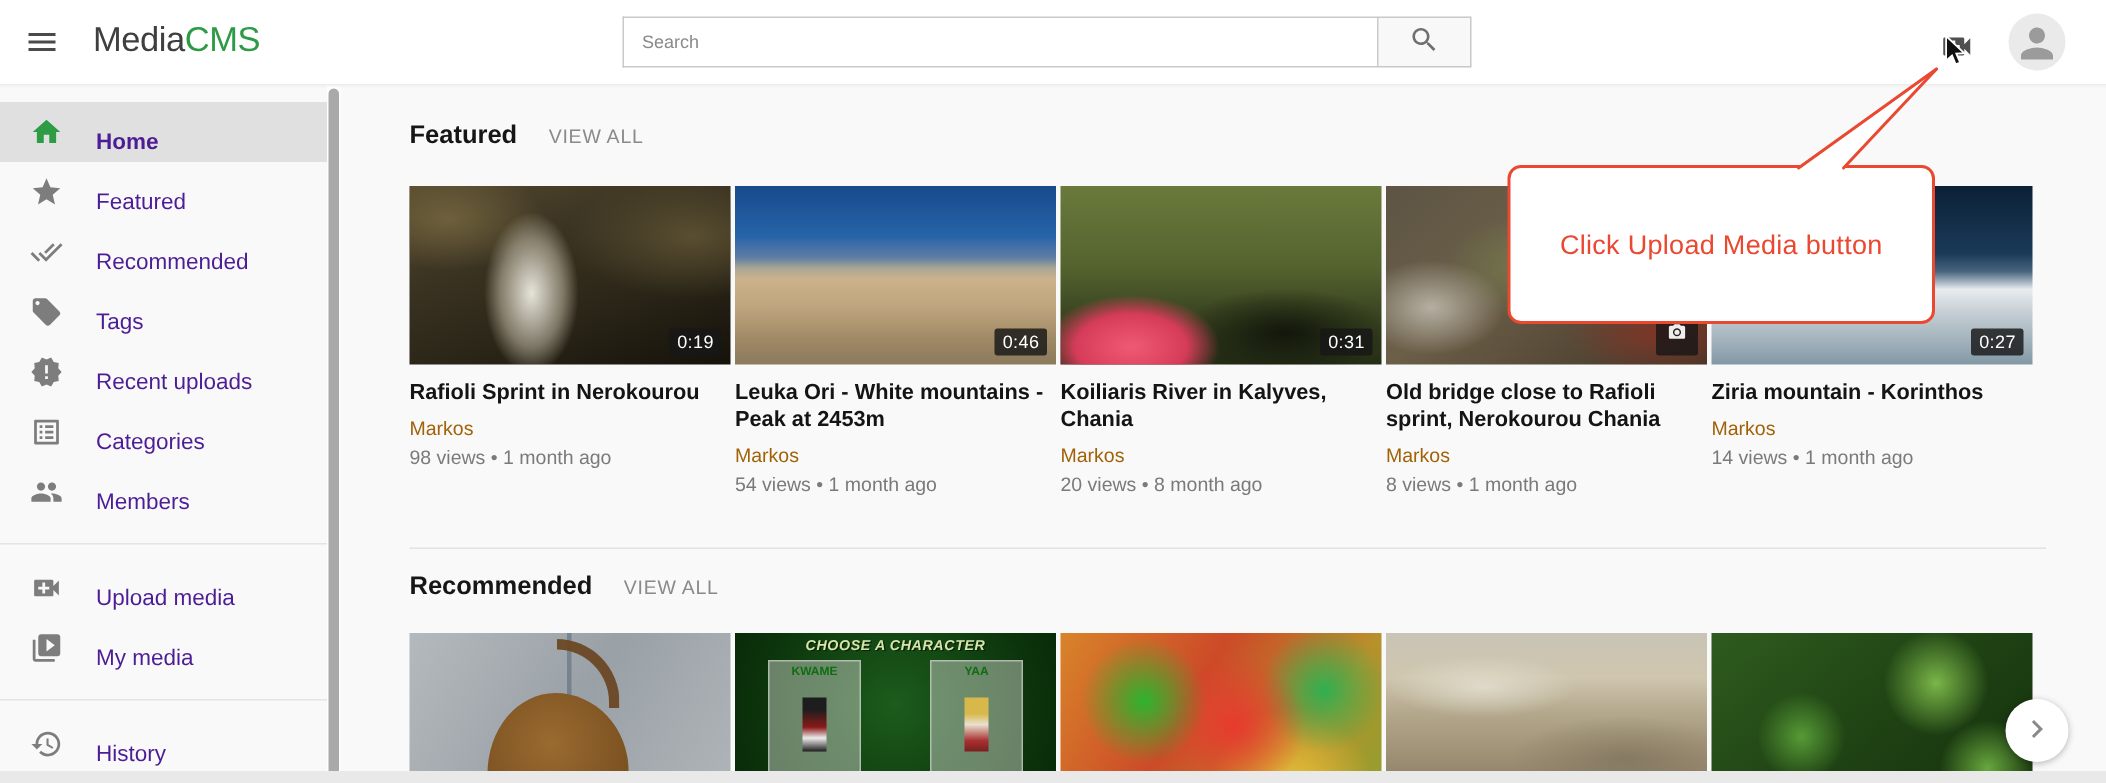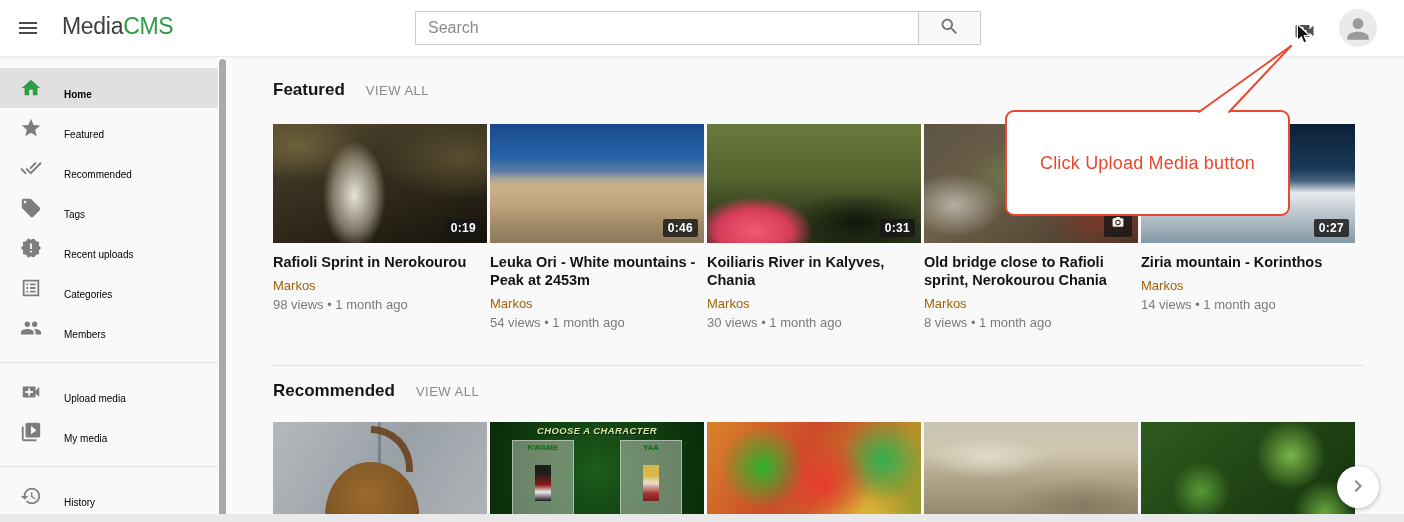--- a/index.html
+++ b/index.html
@@ -8,34 +8,34 @@
   .app { position:relative; width:1404px; height:514px; background:#f9f9f9; overflow:hidden; }
 
   
   .header { position:absolute; left:0; top:0; width:1404px; height:57px; background:#fff;
             border-bottom:1px solid #ececec; box-shadow:0 1px 2px rgba(0,0,0,.05); z-index:5; }
   .hamburger { position:absolute; left:14px; top:15px; width:28px; height:28px; border:none; background:none; cursor:pointer; color:#4a4a4a; }
   .logo { position:absolute; left:62px; top:13px; font-size:23px; letter-spacing:-0.3px; color:#3f3f3f; cursor:pointer; }
   .logo .cms { color:#2d9b45; }
   .search-wrap { position:absolute; left:415px; top:11px; height:34px; display:flex; }
   .search-input { width:503px; height:34px; border:1px solid #c9c9c9; border-right:none; padding:0 12px;
-                  font-size:16px; color:#333; background:#fff; outline:none; font-family:inherit; }
+                  font-size:12px; color:#333; background:#fff; outline:none; font-family:inherit; }
   .search-input::placeholder { color:#8a8a8a; }
   .search-btn { width:63px; height:34px; border:1px solid #c9c9c9; background:#f8f8f8; display:flex;
                 align-items:center; justify-content:center; cursor:pointer; color:#6f6f6f; }
   .upload-top-btn { position:absolute; left:1289px; top:19px; width:30px; height:24px; border:none; background:none; color:#4f4f4f; cursor:pointer; }
   .avatar { position:absolute; left:1339px; top:9px; width:38px; height:38px; border-radius:50%;
             background:#eaeaea; overflow:hidden; cursor:pointer; }
   .avatar svg { position:absolute; left:3px; top:4px; color:#9b9b9b; }
 
   
   .sidebar { position:absolute; left:0; top:57px; width:218px; height:465px; background:#f9f9f9; padding-top:11px; }
   .side-item { height:40px; display:flex; align-items:center; padding-left:20px; cursor:pointer; }
   .side-item .icon { width:24px; height:24px; color:#7d7d7d; flex:0 0 24px; display:flex; align-items:center; }
-  .side-item .label { margin-left:20px; font-size:10px; color:#000000;margin-top:12px; }
+  .side-item .label { margin-left:20px; font-size:15px; color:#4c1d95;margin-top:12px; }
   .side-item.active { background:#e0e0e0; }
   .side-item.active .icon { color:#2e9b45; }
   .side-item.active .label { font-weight:700; }
   .side-divider { border:none; border-top:1px solid #e4e4e4; margin:14px 0 9px 0; }
   .scrollbar { position:absolute; left:218px; top:57px; width:9px; height:465px; background:#ffffff; }
   .scroll-thumb { position:absolute; left:1px; top:2px; width:7px; height:463px; background:#a9a9a9; border-radius:4px; cursor:grab; }
 
   
   .main { position:absolute; left:227px; top:57px; width:1177px; height:465px; }
   .sec-head { position:absolute; left:46px; display:flex; align-items:baseline; }
@@ -46,21 +46,21 @@
   .hr-sep { position:absolute; left:46px; width:1091px; top:308px; border:none; border-top:1px solid #e2e2e2; }
   .sec-head-2 { top:324px; }
   .row-2 { top:365px; }
   .card-row { position:absolute; left:46px; display:flex; }
   .card { width:214px; margin-right:3px; }
   .thumb { position:relative; width:214px; height:119px; background:#ccc; cursor:pointer; overflow:hidden; }
   .card-title { margin-top:10px; font-size:14.5px; font-weight:700; color:#141414; line-height:18px; cursor:pointer; }
   .card-author { margin-top:7px; font-size:13px; color:#a16207; cursor:pointer; }
   .card-meta { margin-top:4px; font-size:13px; color:#7a7a7a; }
   .dur { position:absolute; right:6px; bottom:6px; background:rgba(23,23,23,.82); color:#fff;
-         font-size:12px; font-weight:700; letter-spacing:.3px; padding:2px 5px; border-radius:2px; }
+         font-size:12px; font-weight:400; letter-spacing:.3px; padding:2px 5px; border-radius:2px; }
   .badge-cam { position:absolute; right:6px; bottom:6px; background:rgba(23,23,23,.8); border-radius:2px;
                padding:4px 7px; color:#eee; display:flex; }
 
   
   .t1 { background:
         radial-gradient(ellipse 42px 72px at 38% 60%, rgba(240,238,228,.95), rgba(208,200,180,.5) 50%, transparent 75%),
         radial-gradient(ellipse 90px 50px at 12% 18%, rgba(115,100,62,.9), transparent 70%),
         radial-gradient(ellipse 120px 60px at 88% 28%, rgba(96,84,52,.85), transparent 70%),
         linear-gradient(160deg,#55492f 0%,#3a3322 35%,#2a2517 65%,#15120b 100%); }
   .t2 { background:linear-gradient(to bottom,#174a8c 0%,#2763a8 28%,#5e7da4 40%,#a8a695 46%,#cbb28b 52%,#bfa57e 68%,#a08a66 85%,#8c7a5d 100%); }
@@ -278,21 +278,21 @@
         <div class="card-title">Leuka Ori - White mountains - Peak at 2453m</div>
         <div class="card-author">Markos</div>
         <div class="card-meta">54 views • 1 month ago</div>
       </div>
       <div class="card">
         <div class="thumb t3">
           <span class="dur">0:31</span>
         </div>
         <div class="card-title">Koiliaris River in Kalyves, Chania</div>
         <div class="card-author">Markos</div>
-        <div class="card-meta">30 views • 1 month ago</div>
+        <div class="card-meta">20 views • 8 month ago</div>
       </div>
       <div class="card">
         <div class="thumb t4">
           <span class="badge-cam">
             <span><svg width="14" height="13" viewBox="0 0 24 24" fill="currentColor">
                   <path d="M12 15.2a3.2 3.2 0 1 0 0-6.4 3.2 3.2 0 0 0 0 6.4zM9 2L7.17 4H4c-1.1 0-2 .9-2 2v12c0 1.1.9 2 2 2h16c1.1 0 2-.9 2-2V6c0-1.1-.9-2-2-2h-3.17L15 2H9zm3 15c-2.76 0-5-2.24-5-5s2.24-5 5-5 5 2.24 5 5-2.24 5-5 5z"></path>
                 </svg></span>
           </span>
         </div>
         <div class="card-title">Old bridge close to Rafioli sprint, Nerokourou Chania</div>

